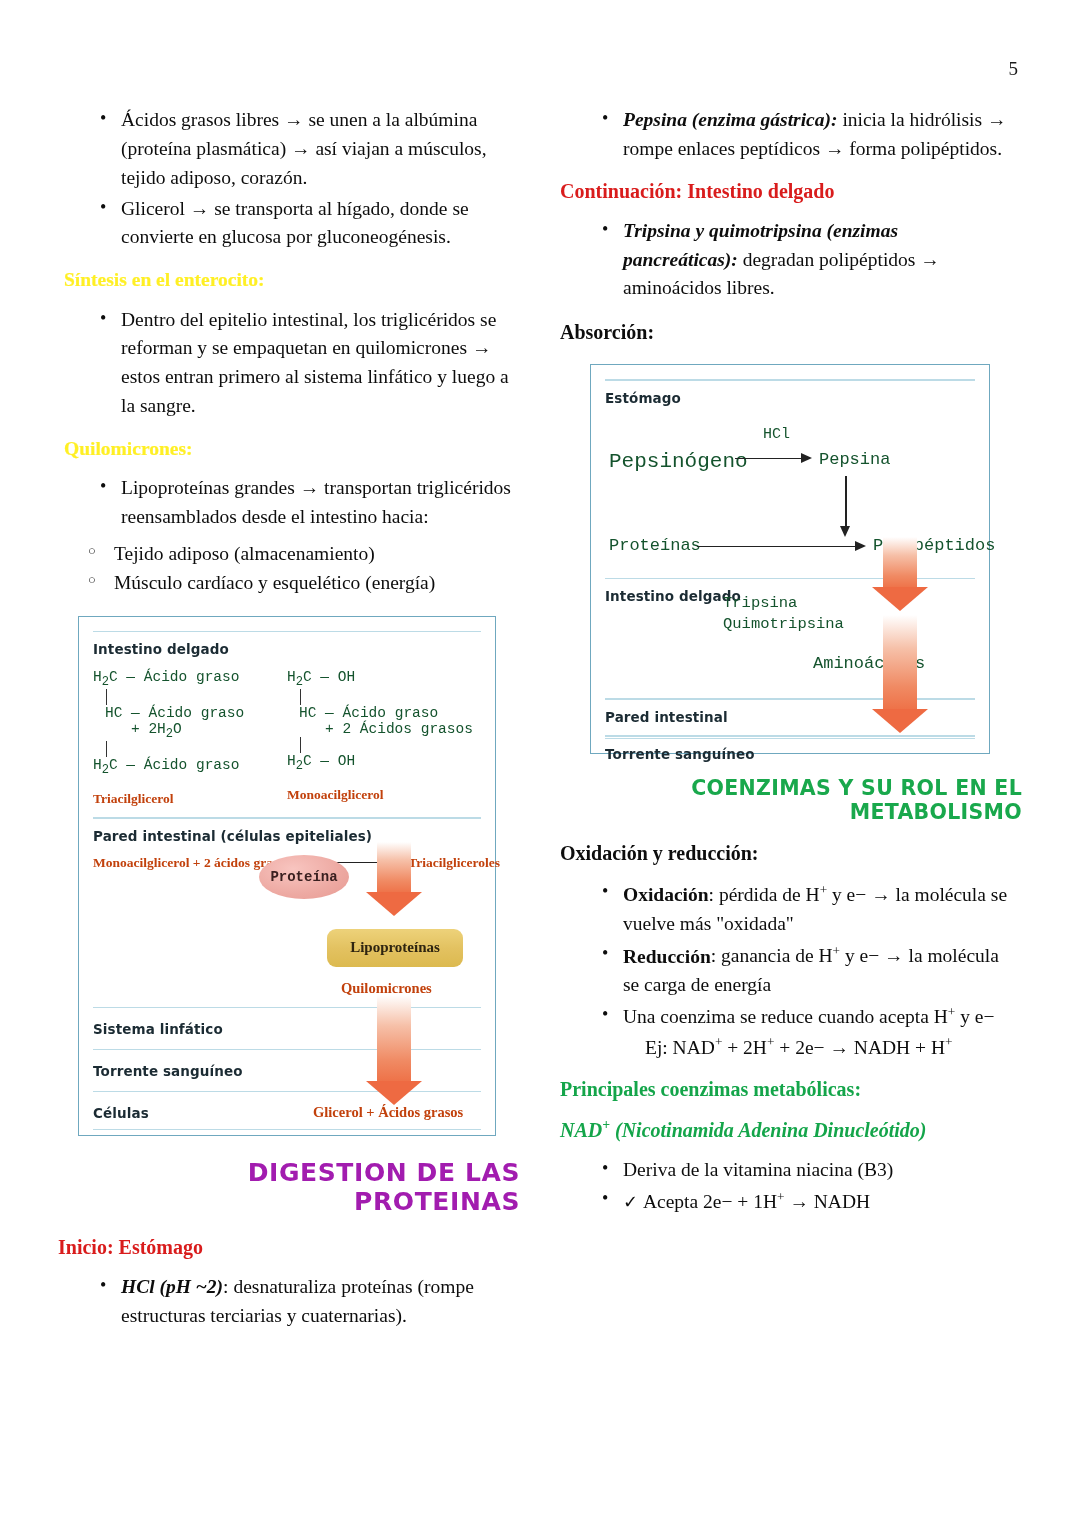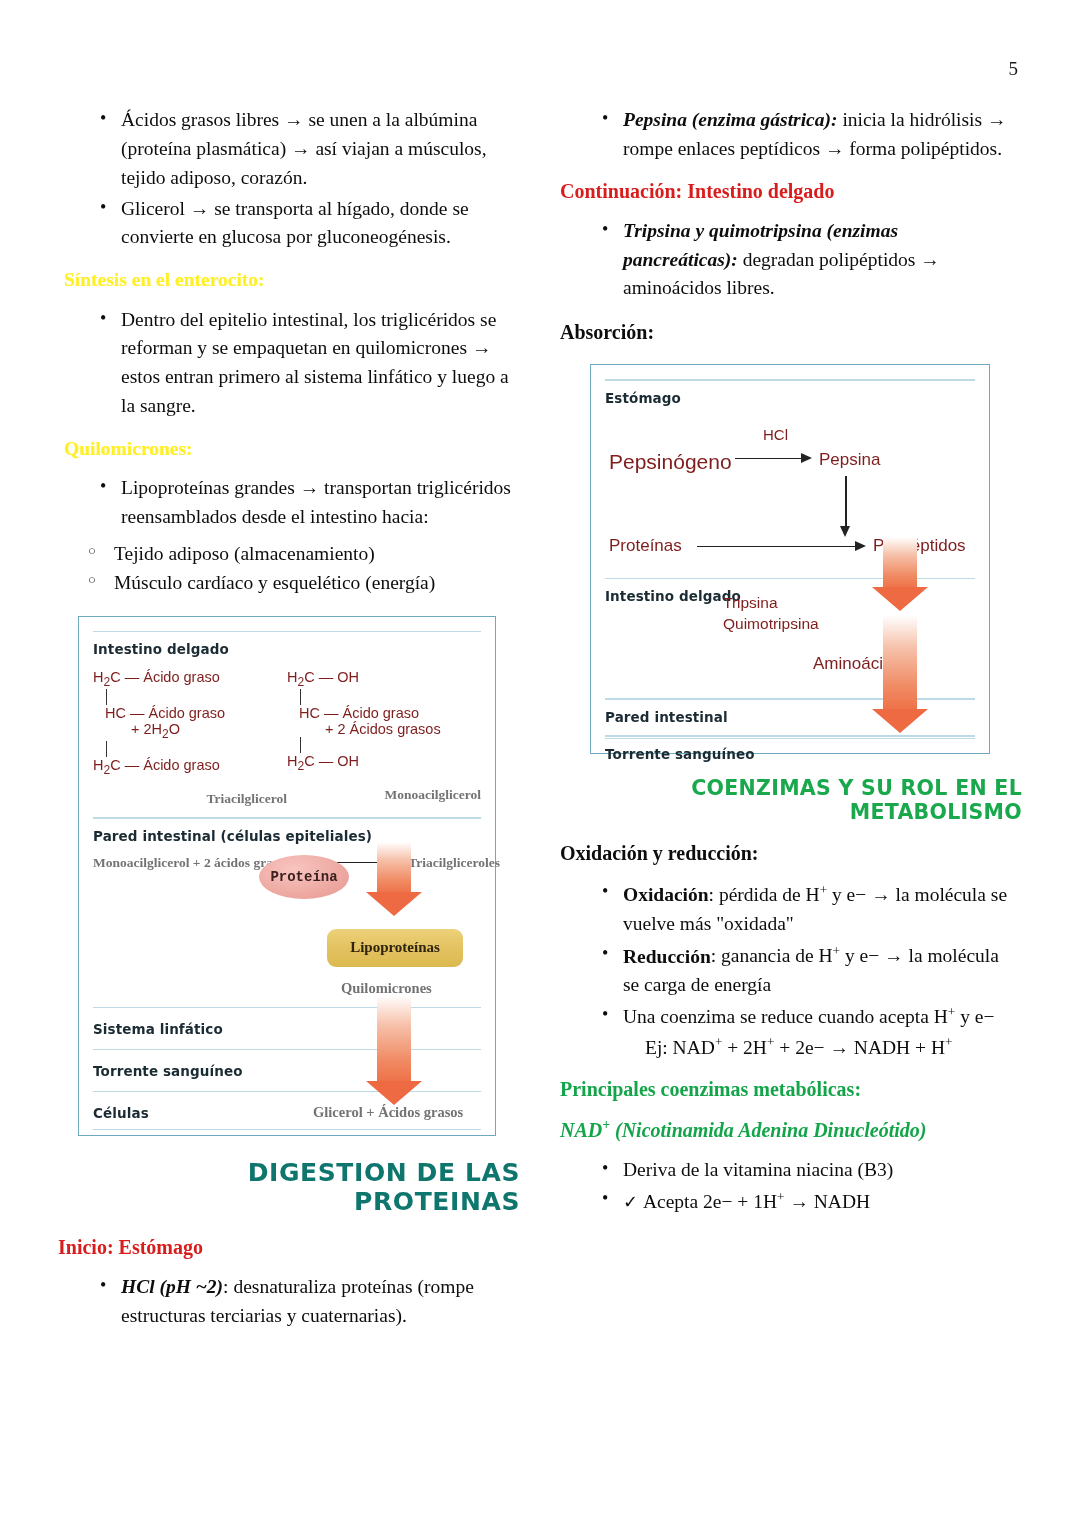--- a/index.html
+++ b/index.html
@@ -98,21 +98,21 @@
     font-size:20px;
     margin:16px 0 14px 0;
   }
   .title-red, .title-green {
     text-align:right;
     font-family:"DejaVu Sans", sans-serif;
     font-weight:bold;
     letter-spacing:0.6px;
     font-size:25px;
   }
-  .title-red { color:#0f766e; margin:22px 0 20px 16px; }
+  .title-red { color:#a21caf; margin:22px 0 20px 16px; }
   .title-green { color:#19a84c; font-size:20.5px; margin:22px 0 18px 0; letter-spacing:0.3px; }
 
   b, .b { font-weight:bold; }
   .bi { font-weight:bold; font-style:italic; }
   sup { font-size:0.68em; vertical-align:super; }
 
   .eq-line { margin-left:22px; font-size:19.5px; line-height:1.5; }
 
   
   .fig {
@@ -125,22 +125,22 @@
   .fig2 { width:400px; height:390px; margin:20px 0 0 30px; padding:10px 14px; }
 
   .rule { height:1.6px; background:#bcdbe6; margin:0; }
   .sec-label {
     font-family:"DejaVu Sans", sans-serif;
     font-weight:bold;
     font-size:13.5px;
     color:#1b2b33;
     letter-spacing:0.1px;
   }
-  .chem { font-family:Liberation Sans, sans-serif; font-size:14.5px; color:#7f1d1d; }
-  .chem-b { font-family:"Liberation Serif", serif; font-weight:bold; font-size:13.5px; color:#737373;text-align:right; }
+  .chem { font-family:Liberation Mono, monospace; font-size:14.5px; color:#14532d; }
+  .chem-b { font-family:"Liberation Serif", serif; font-weight:bold; font-size:13.5px; color:#c2410c; }
 
   .f1-row { display:flex; }
   .f1-left { width:200px; }
   .f1-right { width:200px; }
 
   .bond-v {
     width:1.4px; height:16px; background:#333; margin-left:13px;
   }
 
   .lipasa-wrap {

